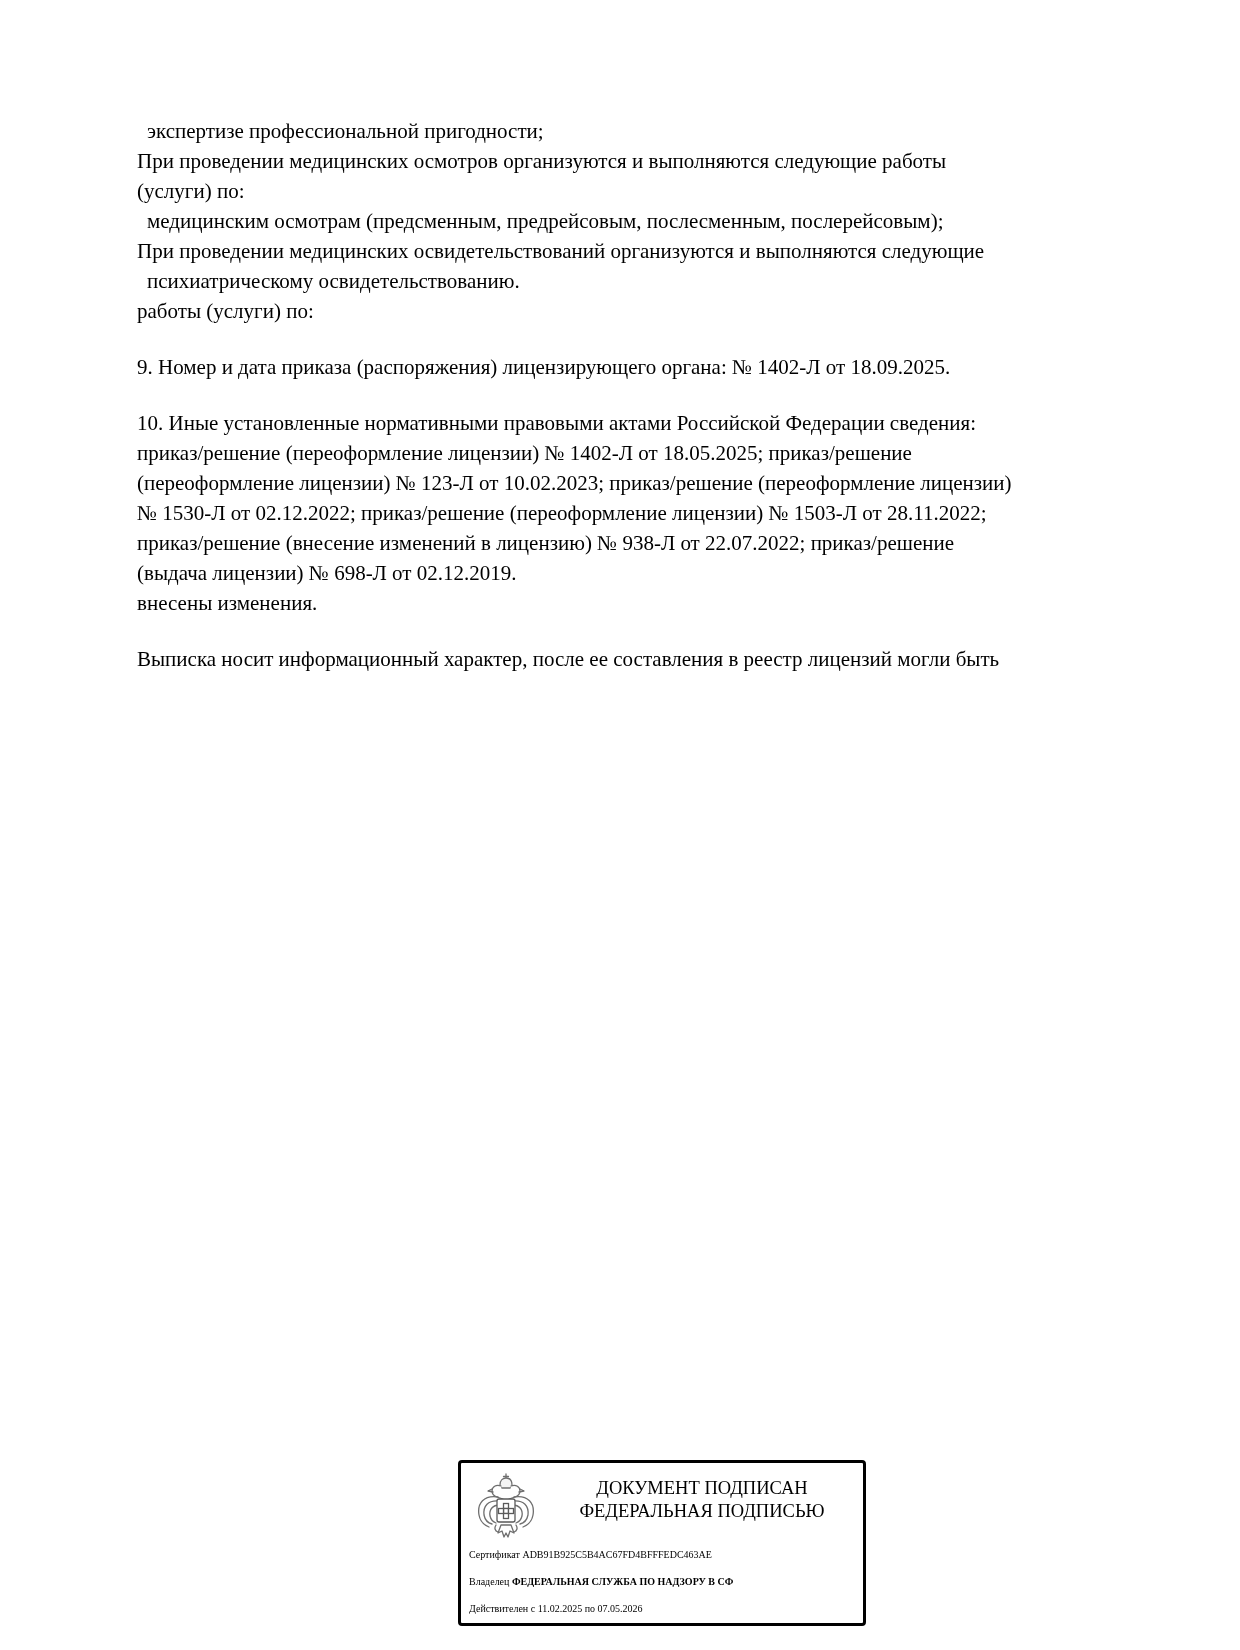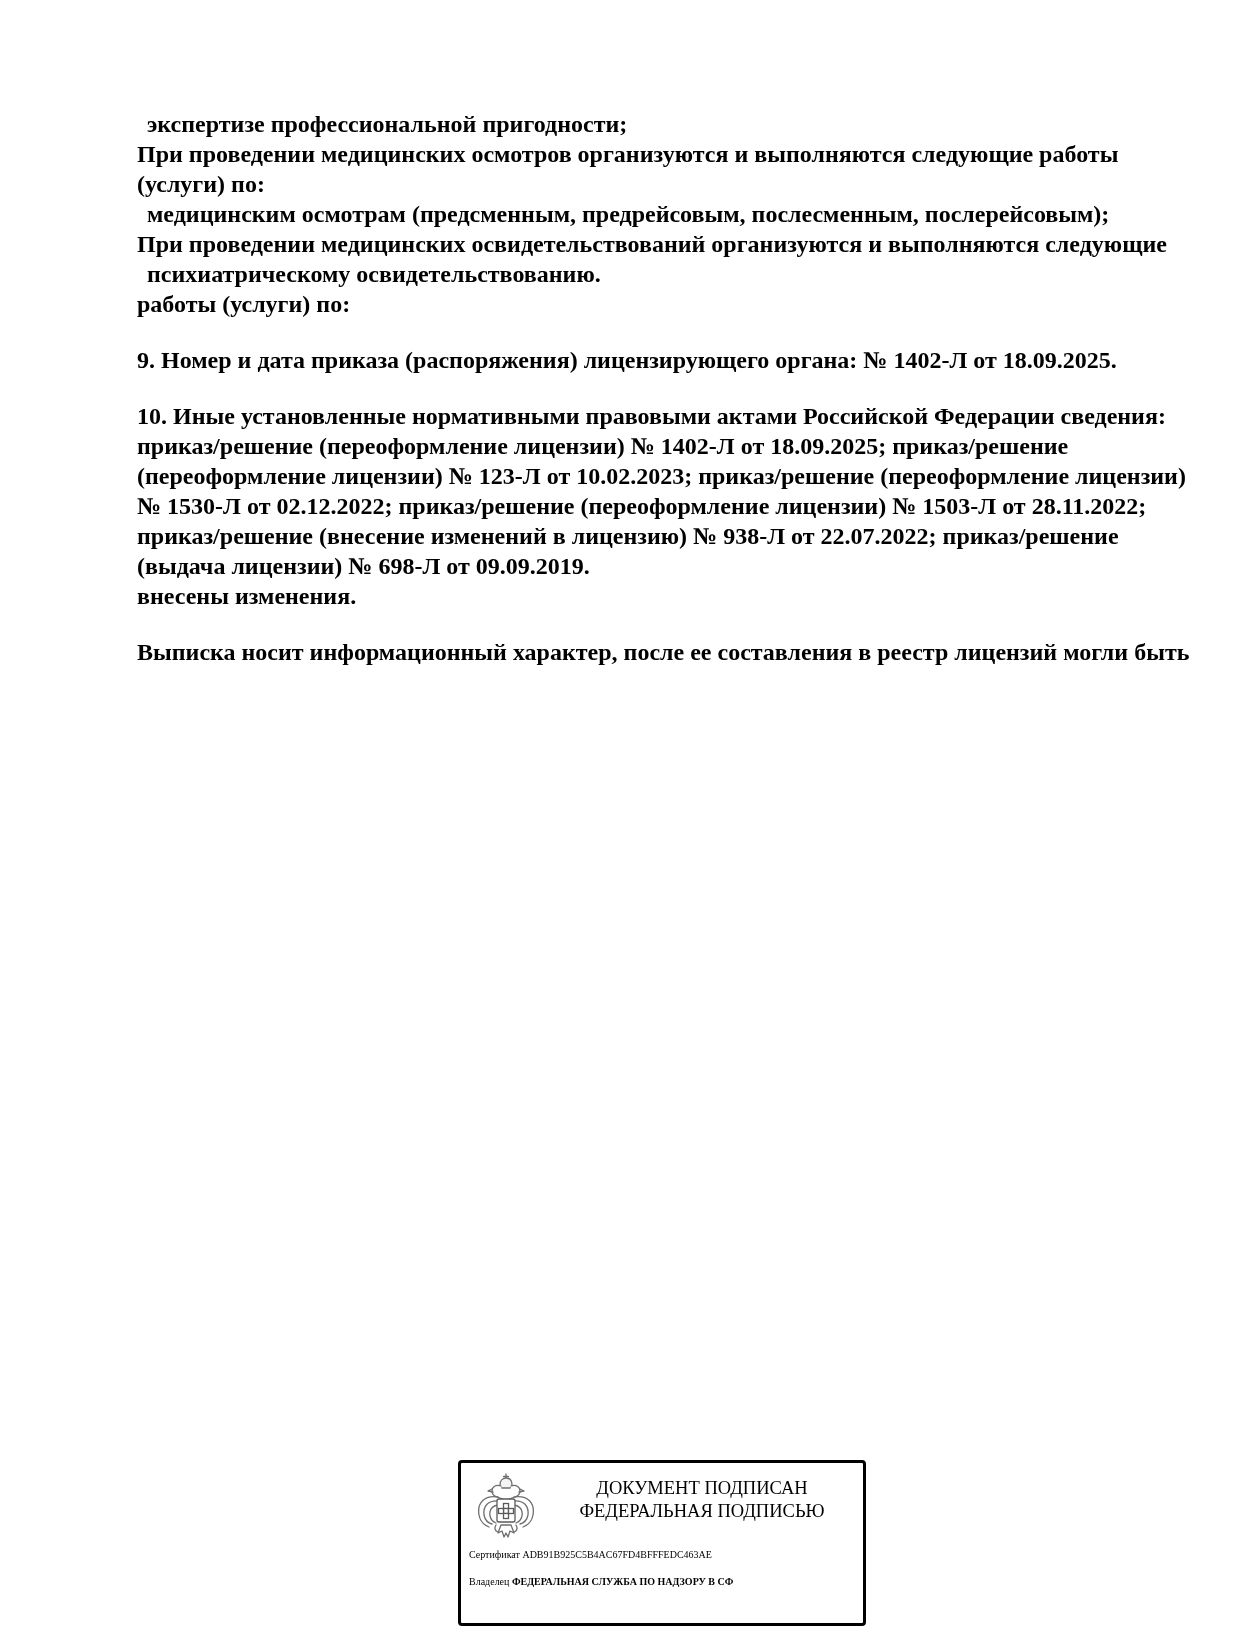--- a/index.html
+++ b/index.html
@@ -9,26 +9,25 @@
     height: 1650px;
     background: #ffffff;
     color: #000000;
     font-family: "Liberation Serif", serif;
     overflow: hidden;
   }
   
   .doc-text {
     position: absolute;
     left: 137px;
-    top: 109px;
+    top: 116px;
     width: 995px;
-    font-size: 24px;
+    font-size: 21px;
     line-height: 30px;
     white-space: nowrap;
-    font-weight: bold;
   }
   .doc-line { height: 30px; }
   .doc-line.indent { padding-left: 10px; }
   .doc-line.gap { margin-top: 26px; }
   
   .stamp {
     position: absolute;
     left: 458px;
     top: 1460px;
     width: 402px;
@@ -74,25 +73,25 @@
   <div class="doc-text" id="doc-lines">
       <div class="doc-line indent">экспертизе профессиональной пригодности;</div>
       <div class="doc-line">При проведении медицинских осмотров организуются и выполняются следующие работы</div>
       <div class="doc-line">(услуги) по:</div>
       <div class="doc-line indent">медицинским осмотрам (предсменным, предрейсовым, послесменным, послерейсовым);</div>
       <div class="doc-line">При проведении медицинских освидетельствований организуются и выполняются следующие</div>
       <div class="doc-line indent">психиатрическому освидетельствованию.</div>
       <div class="doc-line">работы (услуги) по:</div>
       <div class="doc-line gap">9. Номер и дата приказа (распоряжения) лицензирующего органа: № 1402-Л от 18.09.2025.</div>
       <div class="doc-line gap">10. Иные установленные нормативными правовыми актами Российской Федерации сведения:</div>
-      <div class="doc-line">приказ/решение (переоформление лицензии) № 1402-Л от 18.09.2025; приказ/решение</div>
+      <div class="doc-line">приказ/решение (переоформление лицензии) № 1402-Л от 18.05.2025; приказ/решение</div>
       <div class="doc-line">(переоформление лицензии) № 123-Л от 10.02.2023; приказ/решение (переоформление лицензии)</div>
       <div class="doc-line">№ 1530-Л от 02.12.2022; приказ/решение (переоформление лицензии) № 1503-Л от 28.11.2022;</div>
       <div class="doc-line">приказ/решение (внесение изменений в лицензию) № 938-Л от 22.07.2022; приказ/решение</div>
-      <div class="doc-line">(выдача лицензии) № 698-Л от 09.09.2019.</div>
+      <div class="doc-line">(выдача лицензии) № 698-Л от 02.12.2019.</div>
       <div class="doc-line">внесены изменения.</div>
       <div class="doc-line gap">Выписка носит информационный характер, после ее составления в реестр лицензий могли быть</div>
     </div>
 
   <div class="stamp">
     <div class="emblem">
       <svg viewBox="0 0 64 68" width="64" height="68" xmlns="http://www.w3.org/2000/svg">
         <g stroke="#6f6f6f" fill="none" stroke-width="1.3" stroke-linejoin="round" stroke-linecap="round">
           <path d="M32 1v5M29.5 3.5h5"></path>
           <path d="M26 12c0-5 3-7 6-7s6 2 6 7c0 2-1 3-2 3h-8c-1 0-2-1-2-3z" fill="#f4f4f4"></path>
@@ -127,16 +126,19 @@
 
     <div class="stamp-info">
       <div class="stamp-line">
         <span>Сертификат</span>
         <span>ADB91B925C5B4AC67FD4BFFFEDC463AE</span>
       </div>
       <div class="stamp-line">
         <span>Владелец</span>
         <span class="bold">ФЕДЕРАЛЬНАЯ СЛУЖБА ПО НАДЗОРУ В СФ</span>
       </div>
+      <div class="stamp-line">
+        <span>Действителен с 11.02.2025 по 07.05.2026</span>
+      </div>
     </div>
   </div>
 
 </div>
 
 </body></html>

